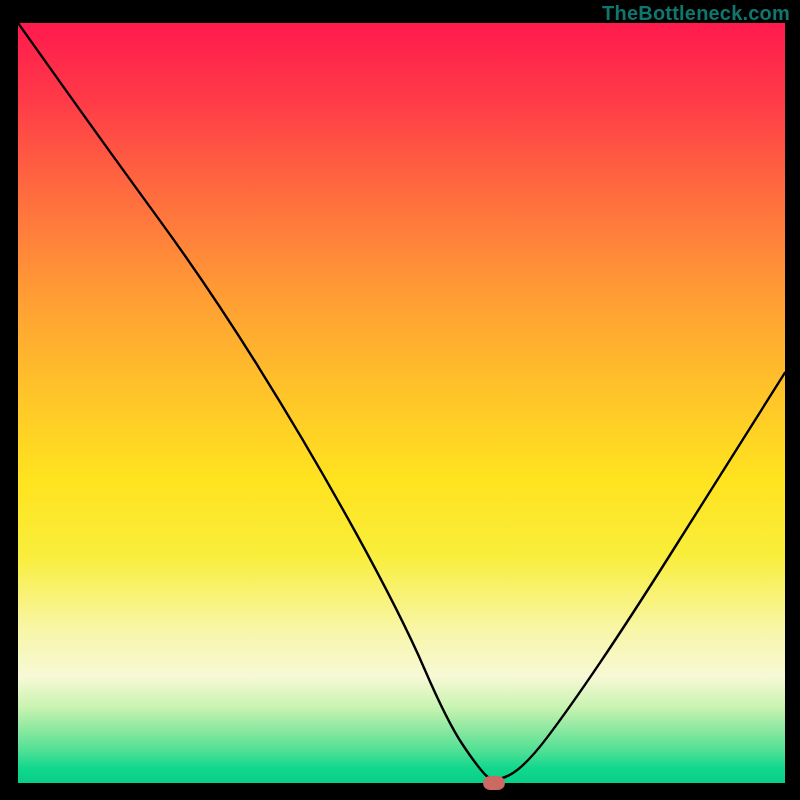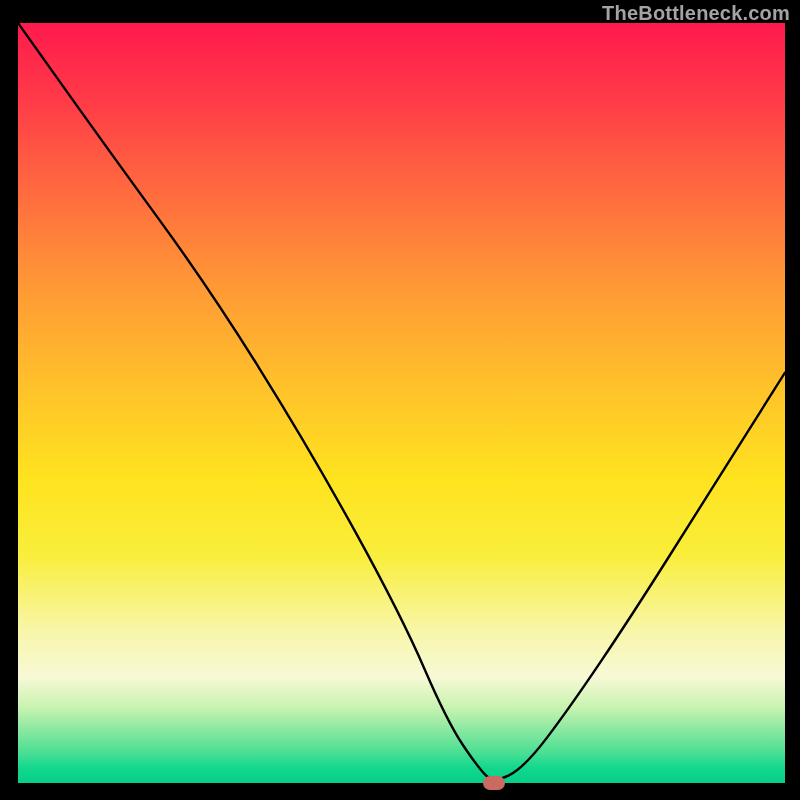--- a/index.html
+++ b/index.html
@@ -58,21 +58,21 @@
     background: #cb6a62;
     transform: translate(-50%, -50%);
   }
   .attribution {
     position: absolute;
     top: 2px;
     right: 10px;
     font-family: Arial, Helvetica, sans-serif;
     font-size: 20px;
     font-weight: 600;
-    color: #a3a3a3;
+    color: #0f766e;
     letter-spacing: 0.2px;
   }
 </style>
 </head>
 <body>
 
 <div class="frame">
   <div class="plot">
     <svg class="curve" viewBox="0 0 767 760" preserveAspectRatio="none">
       <path id="curve-path" d="M 0.0 0.0 Q 0.0 0.0 46.0 64.6 Q 92.0 129.2 141.9 197.6 Q 191.8 266.0 241.6 345.8 Q 291.5 425.6 337.5 509.2 Q 383.5 592.8 406.5 646.0 Q 429.5 699.2 444.9 722.0 Q 460.2 744.8 467.9 752.4 Q 475.5 760.0 490.9 752.4 Q 506.2 744.8 529.2 714.4 Q 552.2 684.0 582.9 638.4 Q 613.6 592.8 652.0 532.0 Q 690.3 471.2 728.7 410.4 T 767.0 349.6" fill="none" stroke="#000" stroke-width="2.4" stroke-linecap="round" stroke-linejoin="round"></path>

